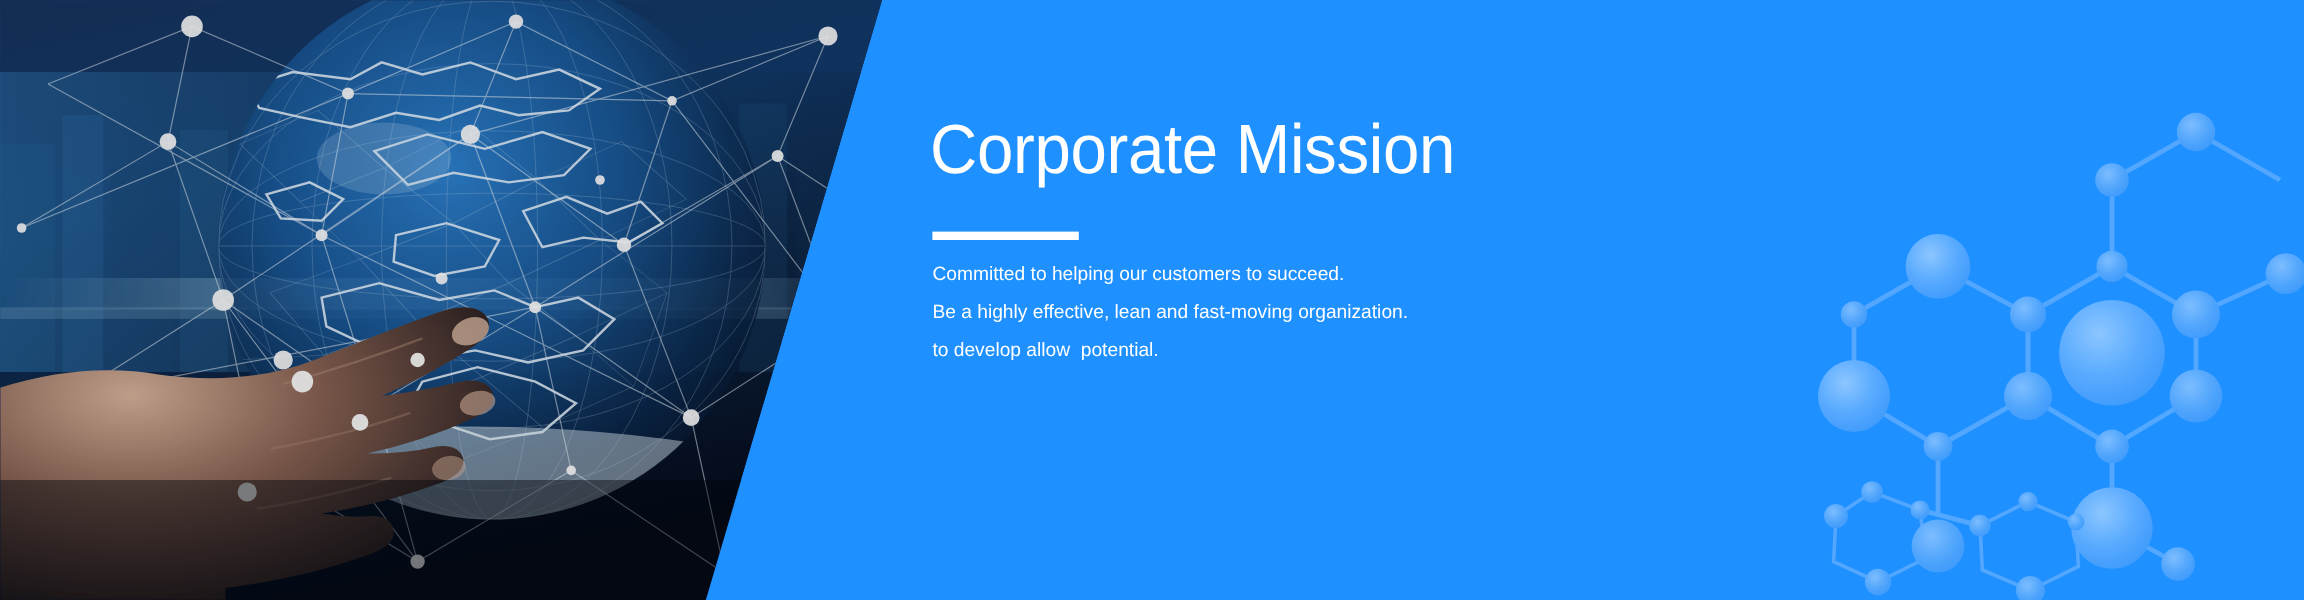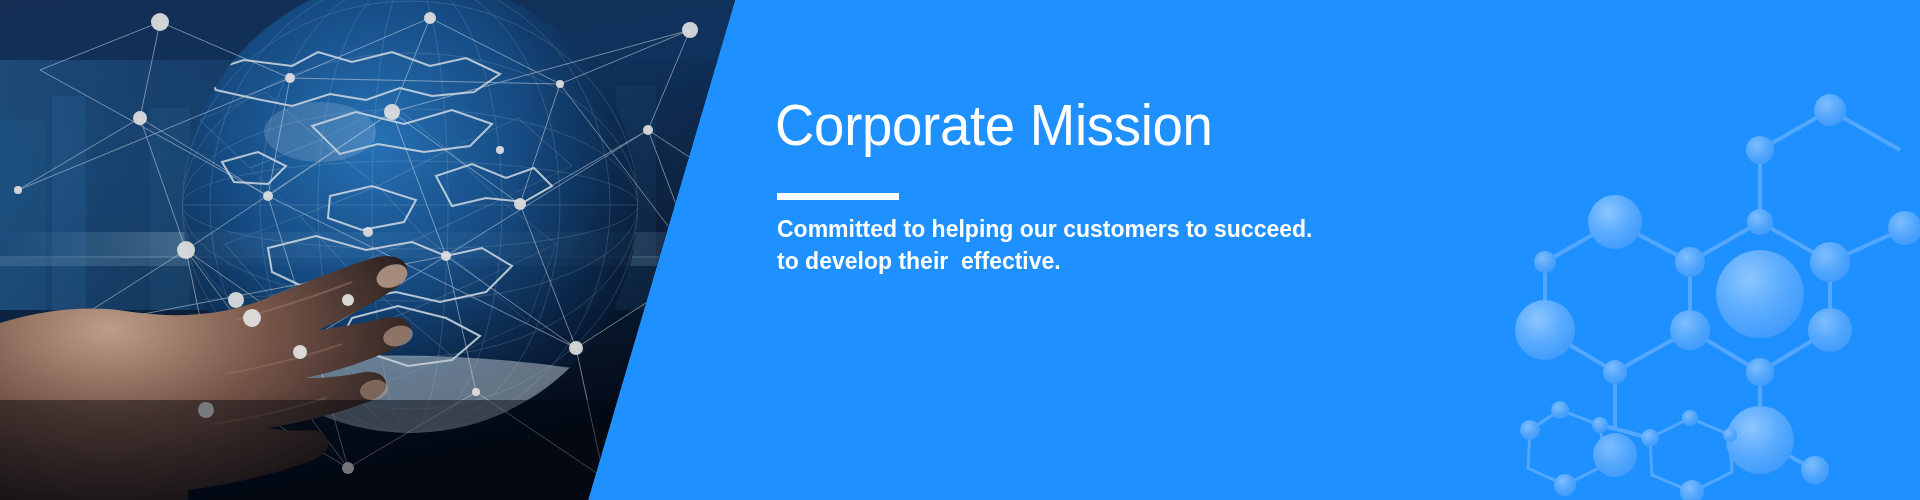--- a/index.html
+++ b/index.html
@@ -88,23 +88,23 @@
   .mission-lines {
     position: absolute;
     top: 213px;
     left: 2px;
     margin: 0;
     padding: 0;
     list-style: none;
   }
   .mission-lines li {
     color: #ffffff;
-    font-size: 23px;
+    font-size: 16px;
     line-height: 32px;
-    font-weight: 700;
+    font-weight: 400;
     white-space: pre;
     font-family: "Liberation Sans", sans-serif;
   }
 </style>
 </head>
 <body>
 
 <div class="banner">
 
   <div class="blue-field"></div>
@@ -338,17 +338,18 @@
       <rect width="760" height="500" fill="#000000" opacity="0.12"></rect>
       <rect y="400" width="760" height="100" fill="#03060d" opacity="0.45"></rect>
     </svg>
   </div>
 
   <div class="content">
     <h1 class="page-title">Corporate Mission</h1>
     <div class="divider"></div>
     <ul class="mission-lines">
       <li>Committed to helping our customers to succeed.</li>
-      <li>to develop their  effective.</li>
+      <li>Be a highly effective, lean and fast-moving organization.</li>
+      <li>to develop allow  potential.</li>
     </ul>
   </div>
 
 </div>
 
 </body></html>

